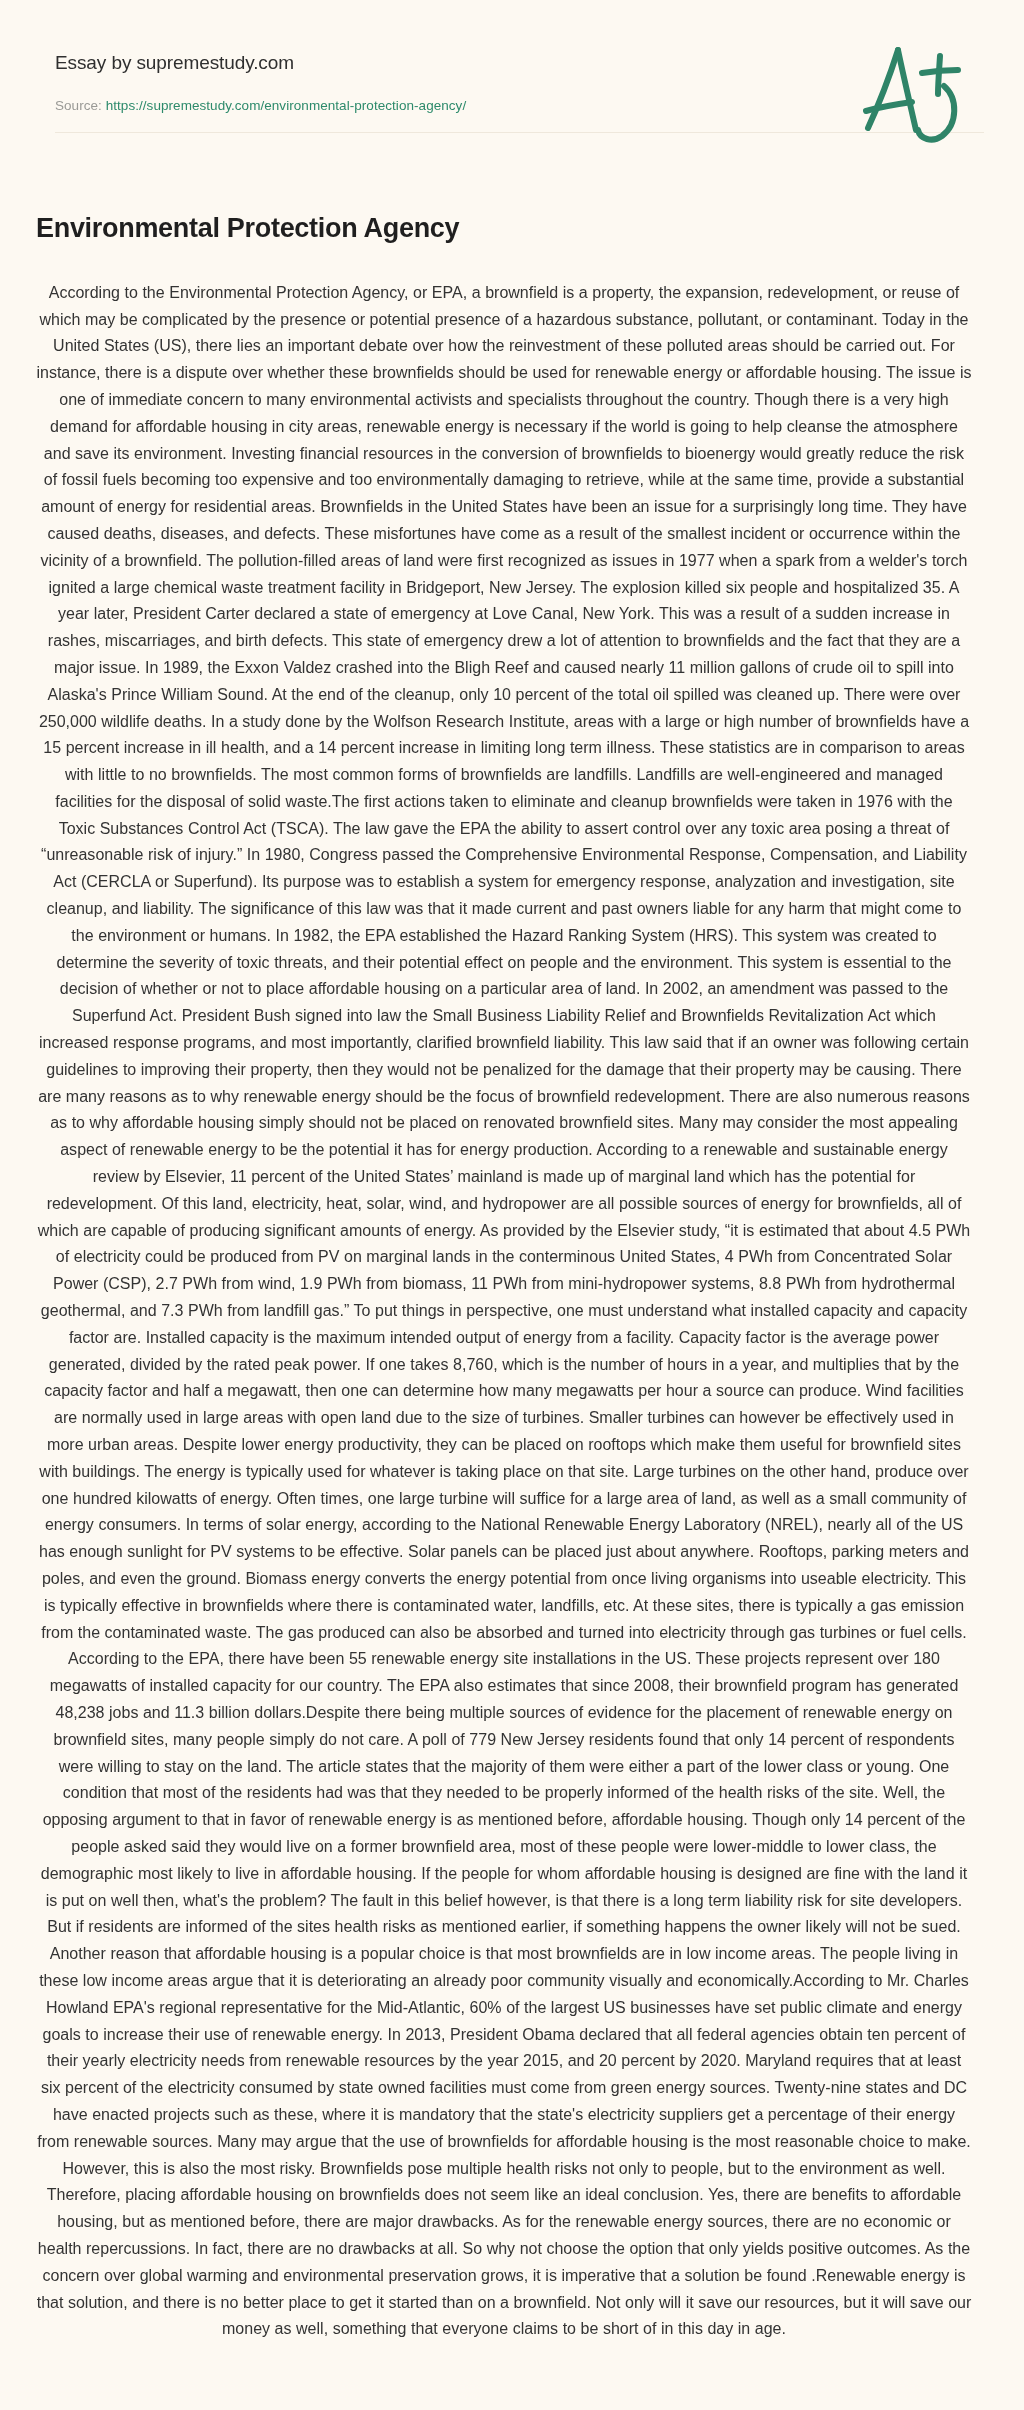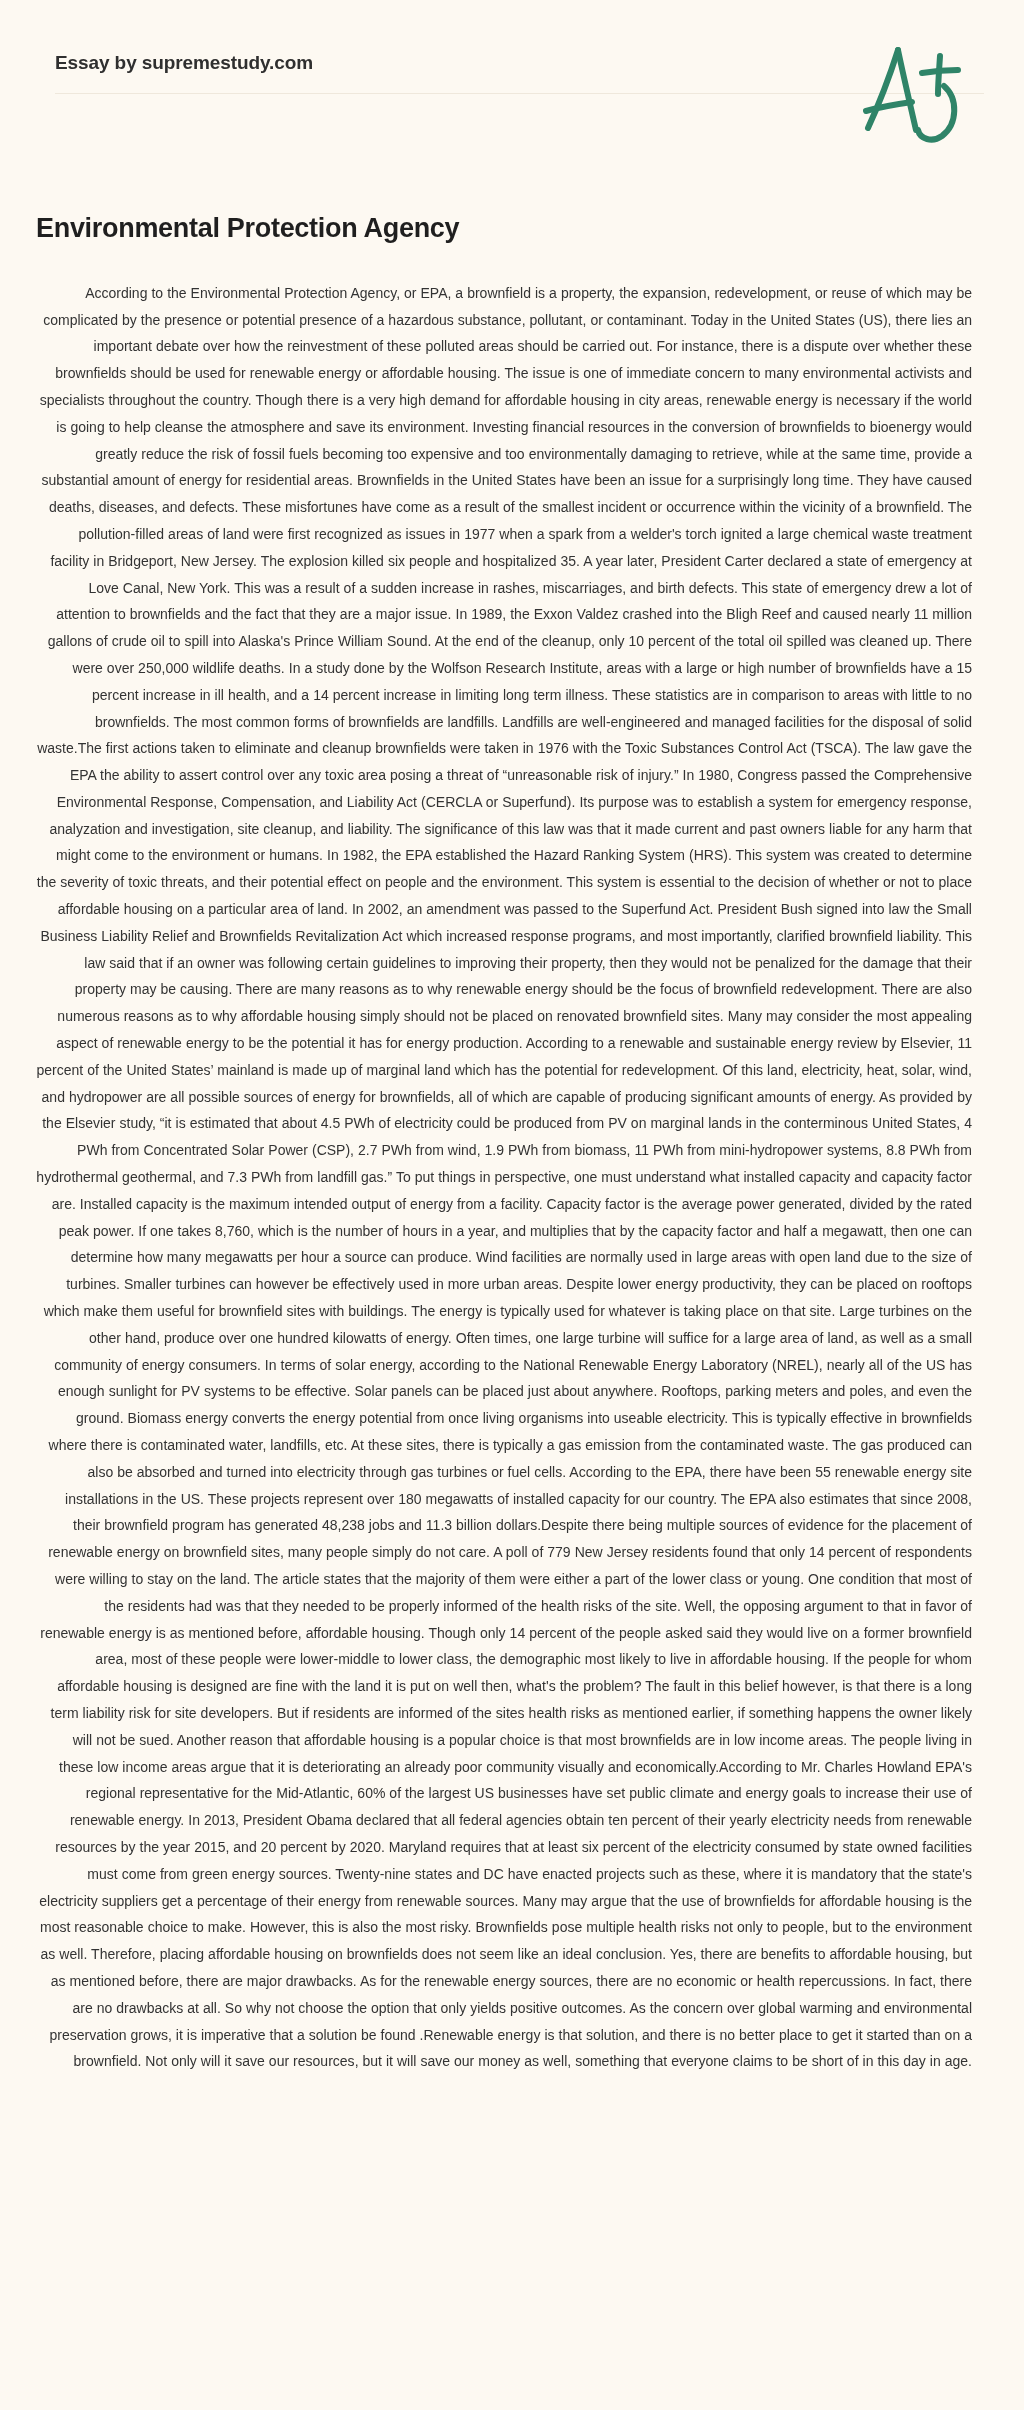--- a/index.html
+++ b/index.html
@@ -27,21 +27,21 @@
   
   .site-header {
     position: relative;
     box-sizing: border-box;
     padding: 52px 40px 0 55px;
     min-height: 168px;
   }
 
   .brand-line {
     font-size: 19px;
-    font-weight: bold;
+    font-weight: normal;
     color: #2f2f2f;
     letter-spacing: -0.1px;
     line-height: 1.2;
     margin: 0;
   }
 
   .source-line {
     margin: 22px 0 0 0;
     font-size: 13.5px;
     color: #9a9a96;
@@ -84,38 +84,42 @@
     font-size: 27px;
     font-weight: bold;
     color: #1f1f1f;
     letter-spacing: -0.3px;
     line-height: 1.25;
     margin: 0 0 34px 0;
   }
 
   .article-body p {
     margin: 0 0 16px 0;
-    font-size: 14px;
+    font-size: 16px;
     line-height: 26.8px;
     color: #333333;
-    text-align: right;
+    text-align: center;
     letter-spacing: 0.005px;
     word-spacing: 0.1px;
   }
   .article-body p:last-child { margin-bottom: 0; }
 </style>
 </head>
 <body>
 
 <div class="page">
 
   <header class="site-header">
 
     <div class="brand-line">Essay by supremestudy.com</div>
 
+    <div class="source-line">
+      <span>Source:</span>
+      <span class="source-link">https://supremestudy.com/environmental-protection-agency/</span>
+    </div>
 
     <div class="logo">
       <svg viewBox="0 0 118 104" xmlns="http://www.w3.org/2000/svg" fill="none" stroke="#2f8468" stroke-linecap="round" stroke-linejoin="round">
 
         <path d="M40 8 C 33 30, 22 60, 10 86" stroke-width="6"></path>
 
         <path d="M40 8 C 45 32, 52 62, 58 88" stroke-width="6"></path>
 
         <path d="M8 69 C 22 65, 40 62, 54 60" stroke-width="6"></path>
 

